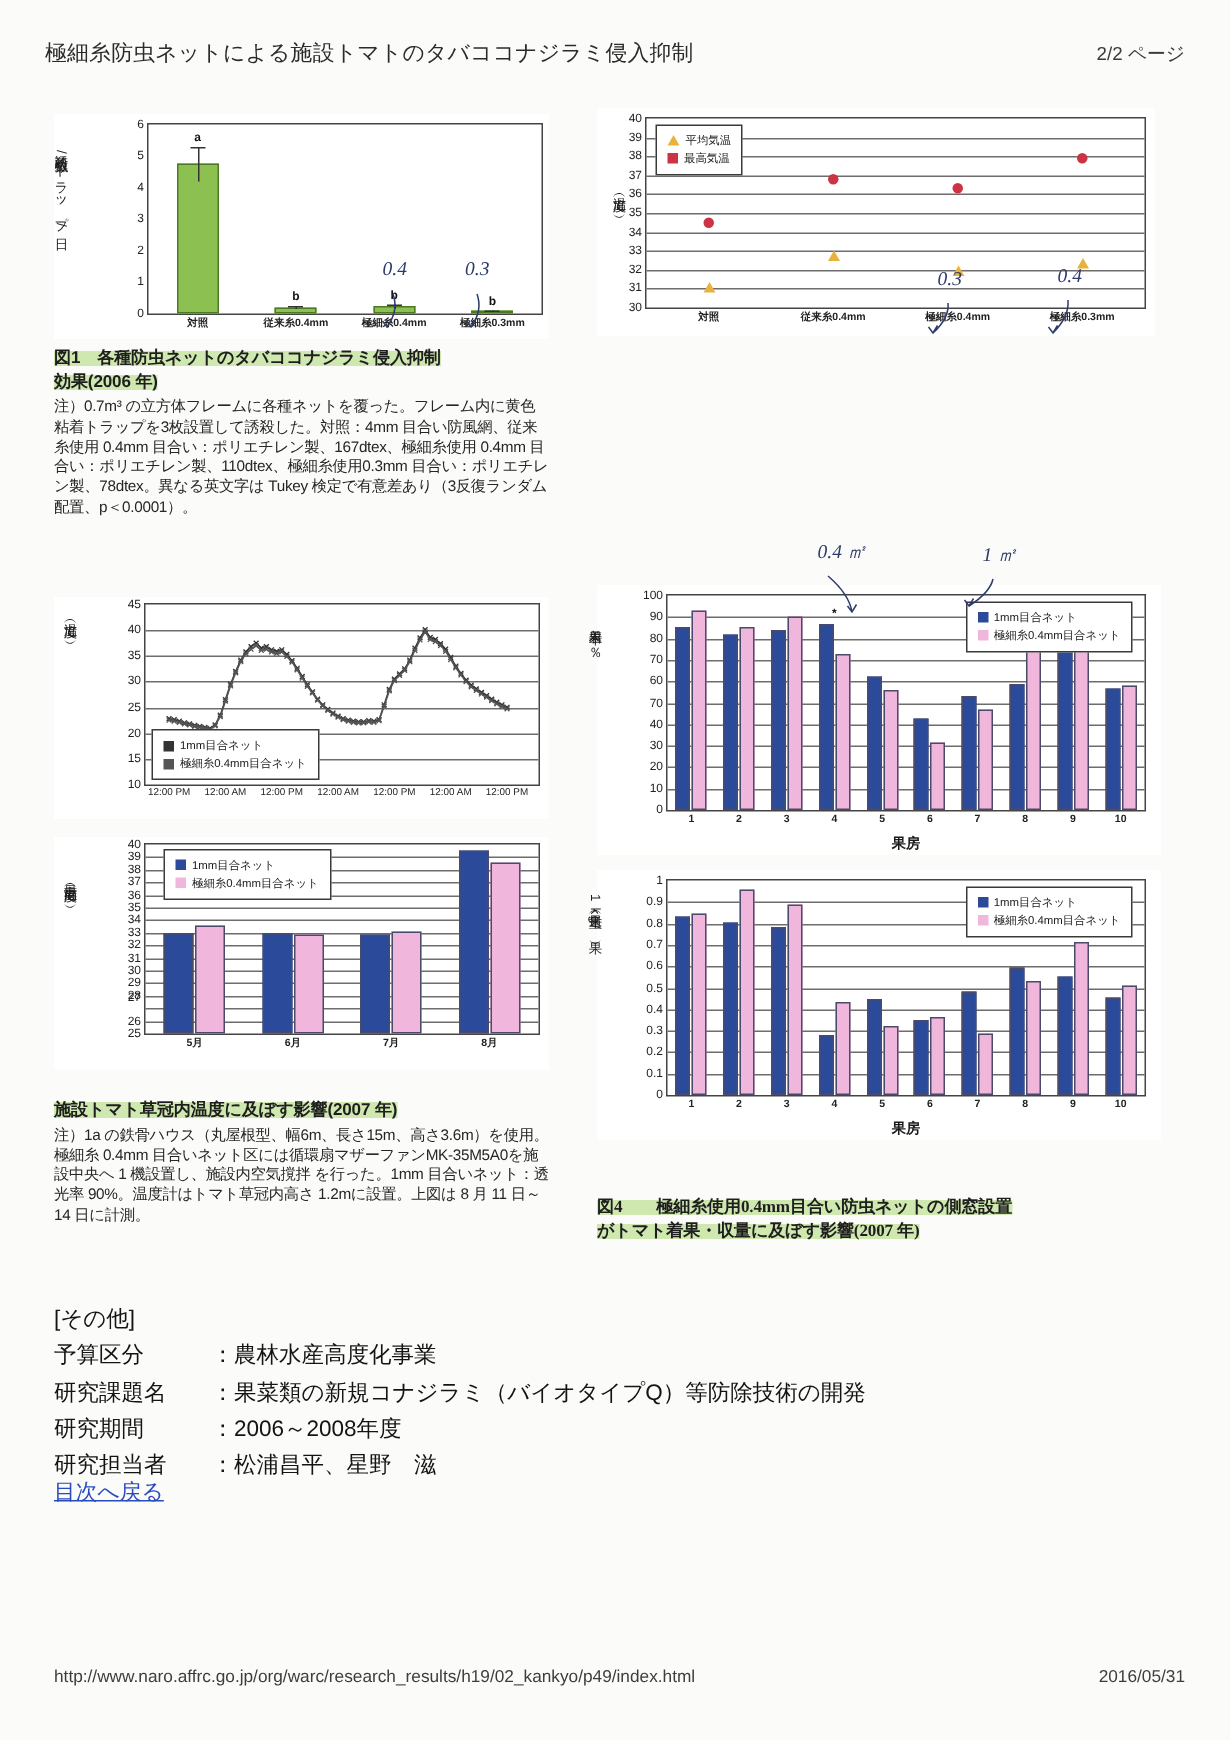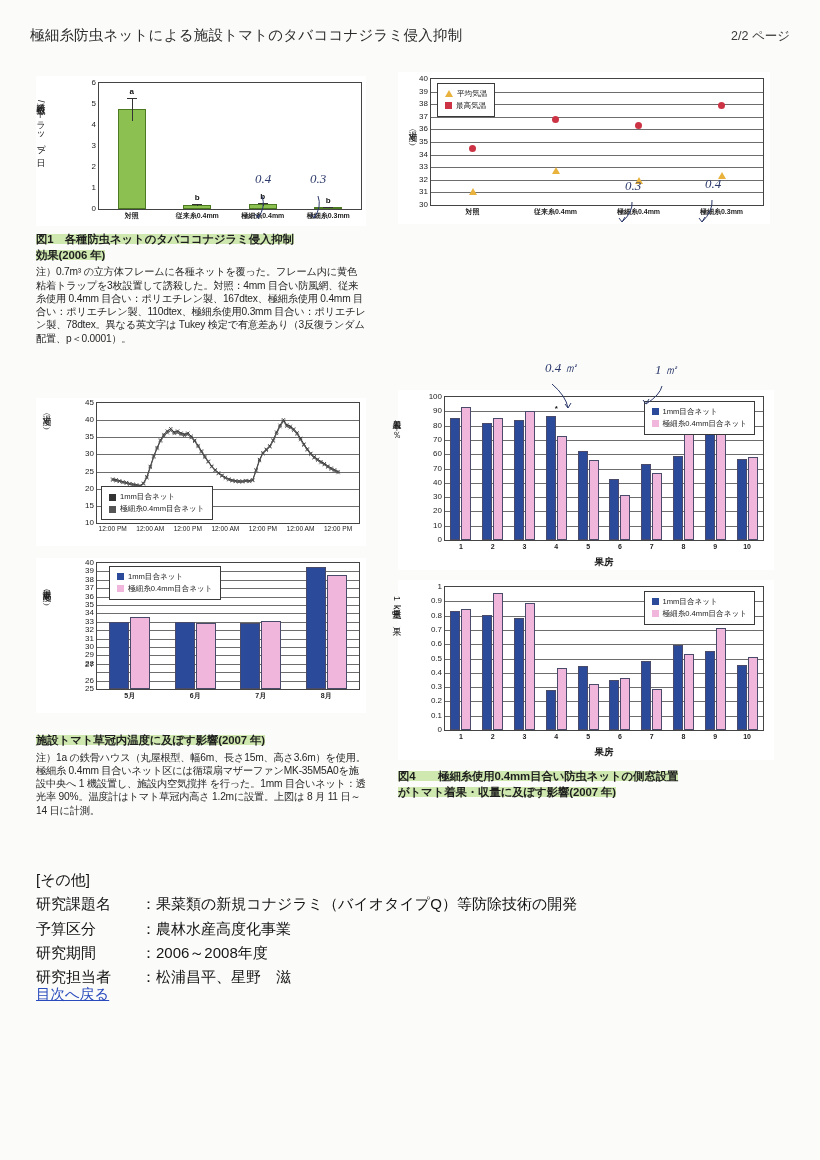--- a/index.html
+++ b/index.html
@@ -528,21 +528,21 @@
           <div class="xtick" style="left:111.3px">4</div>
           <div class="xtick" style="left:143.1px">5</div>
           <div class="xtick" style="left:174.9px">6</div>
           <div class="xtick" style="left:206.70000000000002px">7</div>
           <div class="xtick" style="left:238.5px">8</div>
           <div class="xtick" style="left:270.3px">9</div>
           <div class="xtick" style="left:302.1px">10</div>
           <div class="axis-label-h" style="left:50%;top:159px;">果房</div>
         </div>
     </div>
-    <div class="cap" style="margin-top:9px;">
+    <div class="cap" style="margin-top:38px;font-family:Liberation Serif, serif;">
       <div class="t"><span class="hl-green">図4　　極細糸使用0.4mm目合い防虫ネットの側窓設置</span></div>
       <div class="t"><span class="hl-green">がトマト着果・収量に及ぼす影響(2007 年)</span></div>
     </div>
   </div>
 
   <svg id="hand-layer" style="position:absolute; inset:0; pointer-events:none;" width="820" height="1160">
       <text x="255" y="183" font-family="&quot;Liberation Serif&quot;, serif" font-style="italic" font-size="13" fill="#2d3a6b">0.4</text>
       <text x="310" y="183" font-family="&quot;Liberation Serif&quot;, serif" font-style="italic" font-size="13" fill="#2d3a6b">0.3</text>
       <text x="625" y="190" font-family="&quot;Liberation Serif&quot;, serif" font-style="italic" font-size="13" fill="#2d3a6b">0.3</text>
       <text x="705" y="188" font-family="&quot;Liberation Serif&quot;, serif" font-style="italic" font-size="13" fill="#2d3a6b">0.4</text>
@@ -552,21 +552,25 @@
       <path d="M318 196 Q322 207 314 218 m-3 -4 l3 4 l3 -5" stroke="#2d3a6b" fill="none" stroke-width="1"></path>
       <path d="M632 202 Q633 212 622 222 m-3 -4 l3 4 l3 -5" stroke="#2d3a6b" fill="none" stroke-width="1"></path>
       <path d="M712 200 Q713 211 702 222 m-3 -4 l3 4 l3 -5" stroke="#2d3a6b" fill="none" stroke-width="1"></path>
       <path d="M552 384 Q566 396 568 408 m-3 -4 l3 4 l3 -5" stroke="#2d3a6b" fill="none" stroke-width="1"></path>
       <path d="M662 386 Q660 395 646 404 m-3 -4 l3 4 l3 -5" stroke="#2d3a6b" fill="none" stroke-width="1"></path>
     </svg>
 
   <div class="other">
     <div>[その他]</div>
     <div id="other-rows">
+        <div style="white-space:nowrap;"><span class="lbl" style="display:inline-block;width:105px;">予算区分</span><span>：</span><span>農林水産高度化事業</span></div>
         <div style="white-space:nowrap;"><span class="lbl" style="display:inline-block;width:105px;">研究課題名</span><span>：</span><span>果菜類の新規コナジラミ（バイオタイプQ）等防除技術の開発</span></div>
-        <div style="white-space:nowrap;"><span class="lbl" style="display:inline-block;width:105px;">予算区分</span><span>：</span><span>農林水産高度化事業</span></div>
         <div style="white-space:nowrap;"><span class="lbl" style="display:inline-block;width:105px;">研究期間</span><span>：</span><span>2006～2008年度</span></div>
         <div style="white-space:nowrap;"><span class="lbl" style="display:inline-block;width:105px;">研究担当者</span><span>：</span><span>松浦昌平、星野　滋</span></div>
       </div>
   </div>
   <a class="backlink">目次へ戻る</a>
 
+  <div class="footer">
+    <a>http://www.naro.affrc.go.jp/org/warc/research_results/h19/02_kankyo/p49/index.html</a>
+    <span>2016/05/31</span>
+  </div>
 </div>
 
 </body></html>

